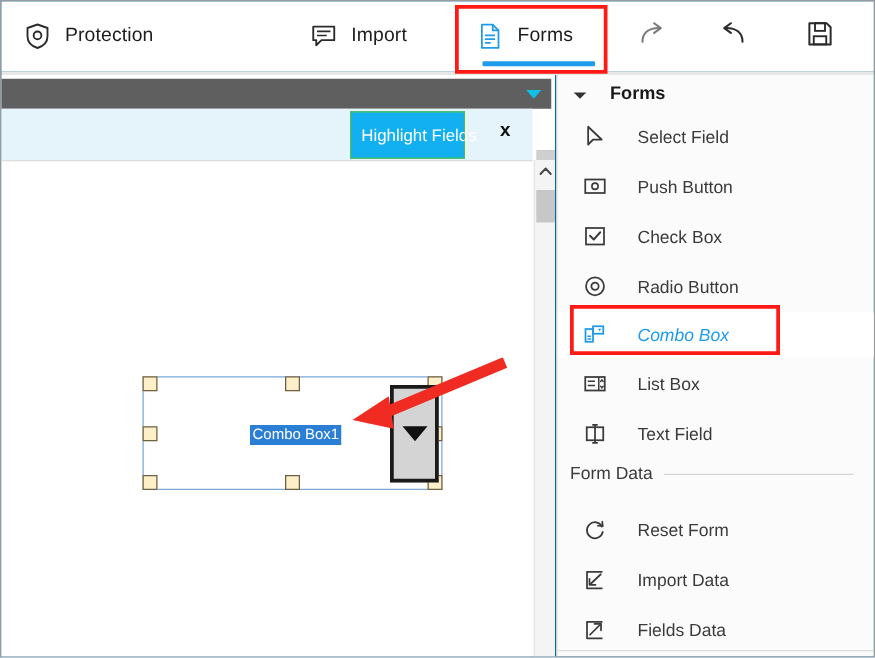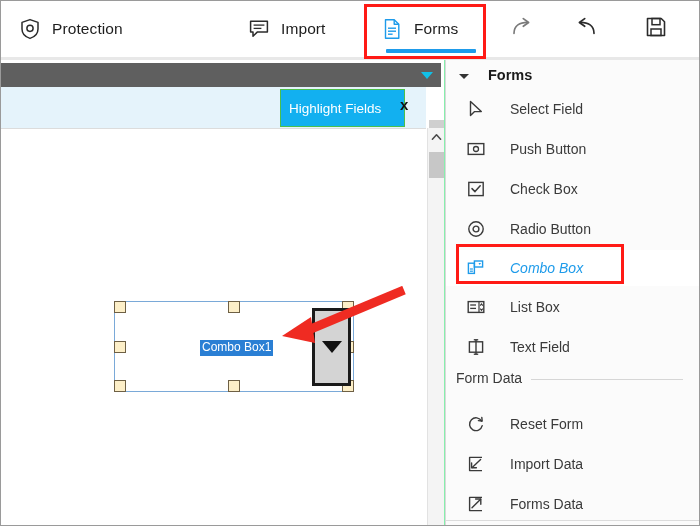--- a/index.html
+++ b/index.html
@@ -8,21 +8,21 @@
     background: #ffffff;
   }
   body {
     font-family: "Liberation Sans", sans-serif;
   }
   #app {
     position: relative;
     width: 700px;
     height: 526px;
     overflow: hidden;
-    background: #86efac;
+    background: #0369a1;
     border: 1px solid #9a9a9a;
     box-sizing: border-box;
     text-align: right;
   }
 
   
   .toolbar {
     position: absolute;
     left: 0; top: 0;
     width: 700px; height: 56px;
@@ -108,21 +108,21 @@
   }
   .highlight-band {
     position: absolute;
     left: 0; top: 27px;
     width: 425px; height: 41px;
     background: #e5f3fb;
   }
   .highlight-btn {
     position: absolute;
     left: 279px; top: 88px;
-    width: 125px; height: 38px;
+    width: 92px; height: 38px;
     background: #12b0f0;
     border: 1.5px solid #4cbf4c;
     box-sizing: border-box;
     display: flex;
     align-items: center;
     padding-left: 8px;
     z-index: 6;
   }
   .highlight-btn span {
     color: #ffffff;
@@ -537,21 +537,21 @@
     </div>
 
     <div class="side-item" style="top:427px;">
       <span class="si-icon">
         <svg width="20" height="20" viewBox="0 0 20 20">
           <path d="M16.0 3.4 H3.6 V16.6 H16.0" fill="none" stroke="#3a3a3a" stroke-width="1.4" stroke-linejoin="round"></path>
           <path d="M6.0 13.8 L14.6 5.2" fill="none" stroke="#3a3a3a" stroke-width="1.4" stroke-linecap="round"></path>
           <path d="M9.6 5.0 L14.8 5.0 L14.8 10.2" fill="none" stroke="#3a3a3a" stroke-width="1.4" stroke-linecap="round" stroke-linejoin="round"></path>
         </svg>
       </span>
-      <span class="si-label">Forms Data</span>
+      <span class="si-label">Fields Data</span>
     </div>
 
     <div class="sidebar-bottom-line"></div>
   </div>
 
   <div class="annot-rect" style="left:455px; top:243px; width:168px; height:40px;"></div>
 
 </div>
 
 </body></html>

